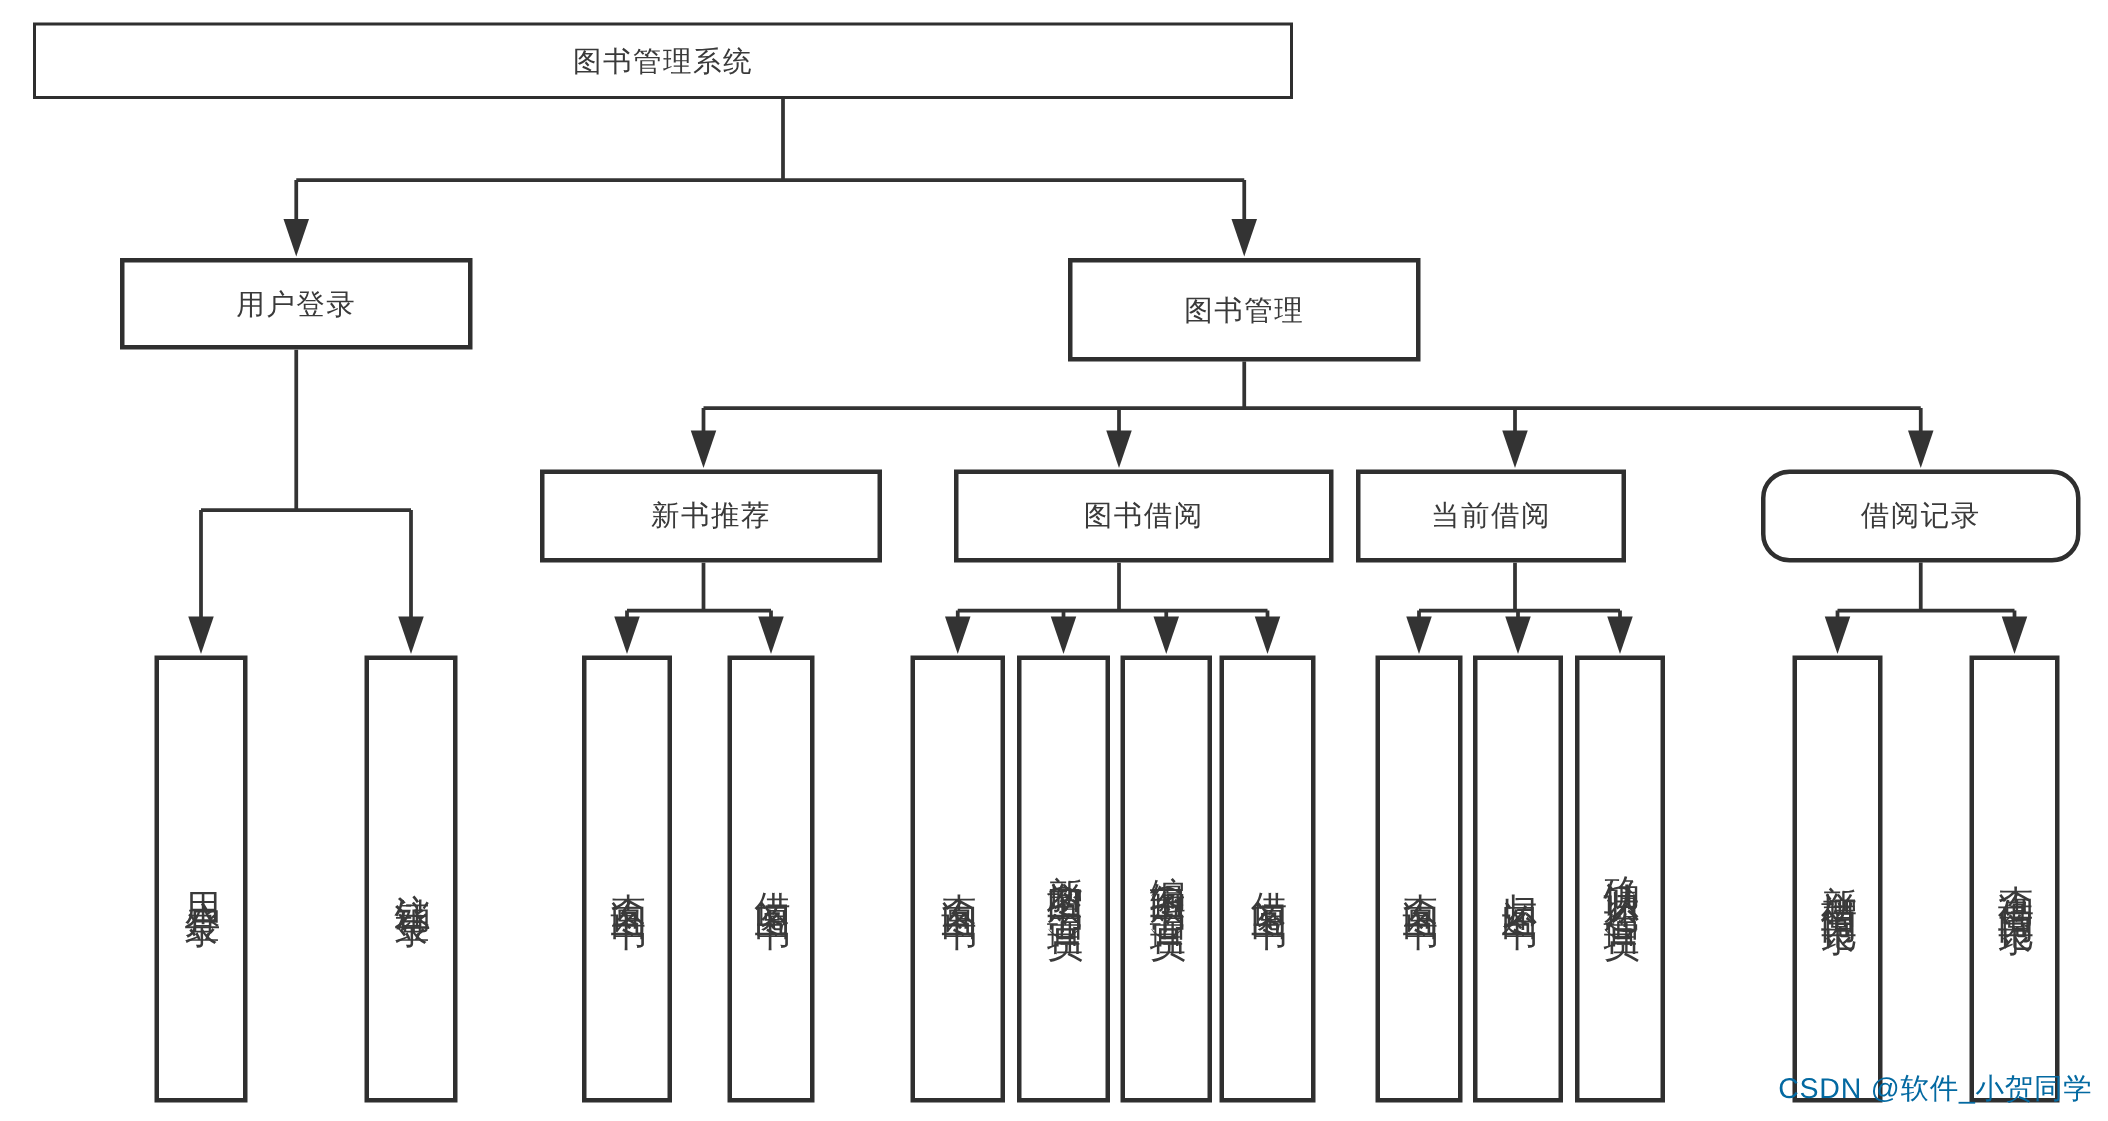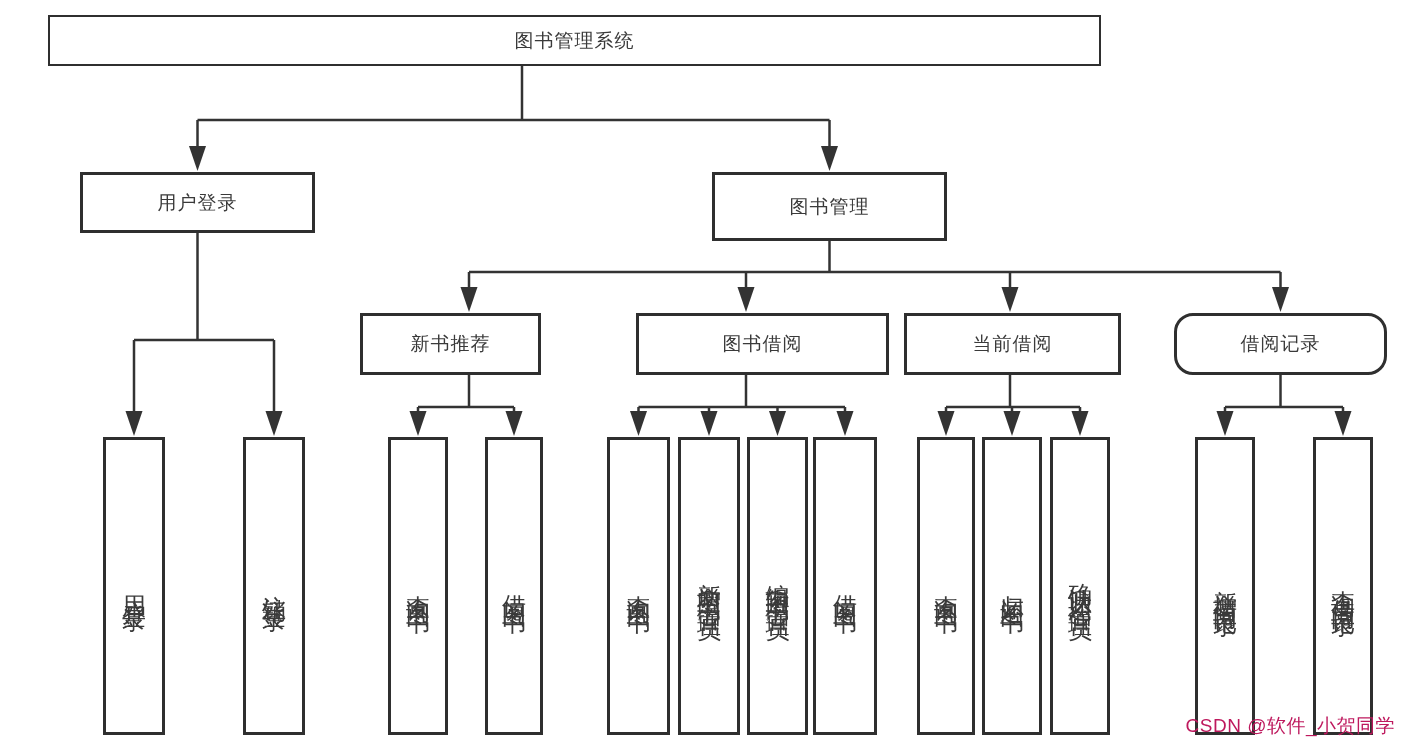--- a/index.html
+++ b/index.html
@@ -31,21 +31,21 @@
     font-size:24px;
     letter-spacing:5px;
     white-space:normal;
     line-height:1;
   }
   .watermark{
     position:absolute;
     right:10px;
     bottom:8px;
     font-size:19px;
-    color:#be185d;
+    color:#0369a1;
     letter-spacing:0.5px;
   }
 </style>
 </head>
 <body>
 
 <div id="stage">
 
   <svg id="wires" width="1405" height="747" viewBox="0 0 1405 747">
     <g stroke="#333333" stroke-width="2.5" fill="none">
@@ -106,28 +106,28 @@
       <path d="M769 411 L786 411 L777.5 436 Z"></path>
       <path d="M836.5 411 L853.5 411 L845 436 Z"></path>
       <path d="M937.5 411 L954.5 411 L946 436 Z"></path>
       <path d="M1003.5 411 L1020.5 411 L1012 436 Z"></path>
       <path d="M1071.5 411 L1088.5 411 L1080 436 Z"></path>
       <path d="M1216.5 411 L1233.5 411 L1225 436 Z"></path>
       <path d="M1334.5 411 L1351.5 411 L1343 436 Z"></path>
     </g>
   </svg>
 
-  <div class="box root" style="left:22px;top:15px;width:1053px;height:51px;margin-left:26px;">图书管理系统</div>
+  <div class="box root" style="left:22px;top:15px;width:840px;height:51px;">图书管理系统</div>
 
   <div class="box" style="left:80px;top:172px;width:235px;height:61px;">用户登录</div>
   <div class="box" style="left:712px;top:172px;width:235px;height:69px;">图书管理</div>
 
-  <div class="box" style="left:360px;top:313px;width:181px;height:62px;">新书推荐</div>
+  <div class="box" style="left:360px;top:313px;width:228px;height:62px;">新书推荐</div>
   <div class="box" style="left:636px;top:313px;width:253px;height:62px;">图书借阅</div>
-  <div class="box" style="left:904px;top:313px;width:217px;height:62px;">当前借阅</div>
+  <div class="box" style="left:904px;top:313px;width:180px;height:62px;">当前借阅</div>
   <div class="box" style="left:1174px;top:313px;width:213px;height:62px;border-radius:19px;">借阅记录</div>
 
   <div class="box leaf" style="left:103px;top:437px;width:62px;height:298px;">用户登录</div>
   <div class="box leaf" style="left:243px;top:437px;width:62px;height:298px;">注销登录</div>
 
   <div class="box leaf" style="left:388px;top:437px;width:60px;height:298px;">查询图书</div>
   <div class="box leaf" style="left:485px;top:437px;width:58px;height:298px;">借阅图书</div>
 
   <div class="box leaf" style="left:607px;top:437px;width:63px;height:298px;">查询图书</div>
   <div class="box leaf" style="left:678px;top:437px;width:62px;height:298px;">新增图书（管理员）</div>

